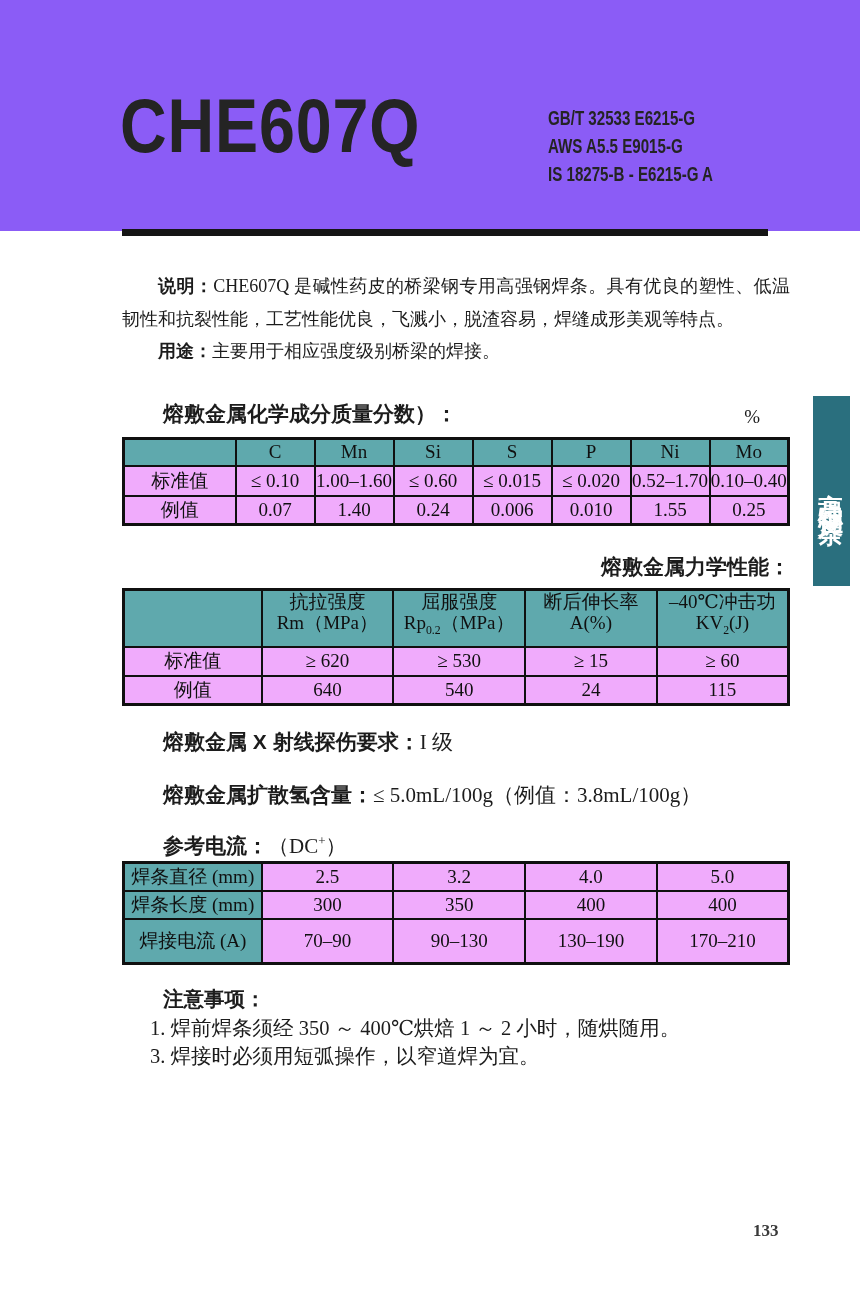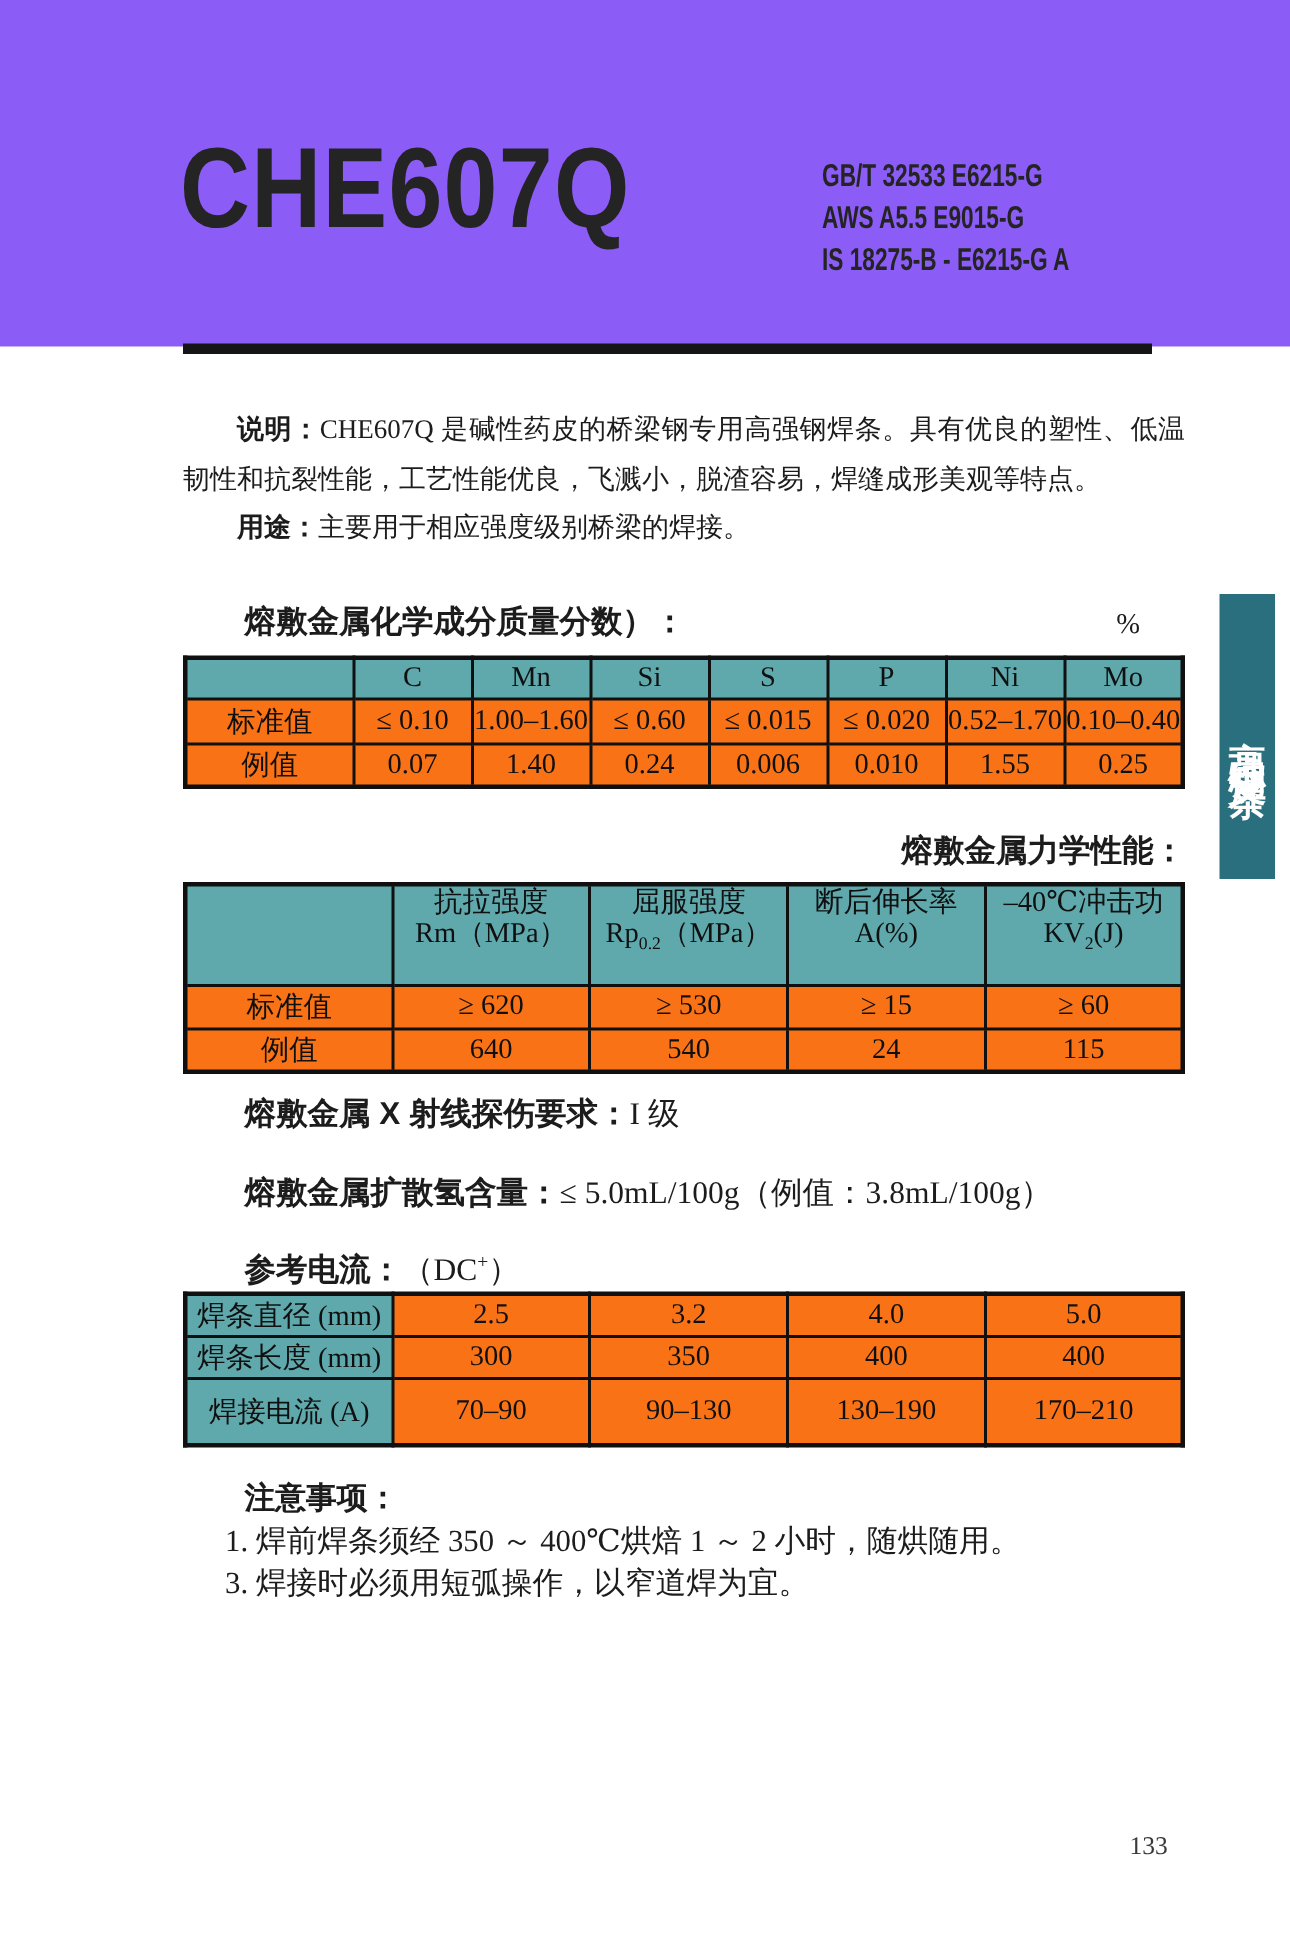--- a/index.html
+++ b/index.html
@@ -36,38 +36,38 @@
   .sect-title .unit { font-family:"Liberation Serif","DejaVu Serif",serif; font-weight:normal; font-size:19px; padding-right:30px; }
 
   table.tbl {
     position:absolute; left:122px; width:668px;
     border-collapse:collapse; table-layout:fixed;
     font-size:19px; text-align:center; color:#101010;
     border:3px solid #101010;
   }
   .tbl td { border:2px solid #101010; padding:0; vertical-align:middle; }
   .thead { background:#5fa9ad; }
-  .tbody { background:#f97316; }
+  .tbody { background:#f0abfc; }
   .hl1, .hl2 { line-height:21px; }
-  .hl2 { padding-bottom:16px; }
+  .hl2 { padding-bottom:5px; }
   sub { font-size:0.62em; }
   sup { font-size:0.62em; }
 
   .line { position:absolute; left:163px; font-size:21px; white-space:nowrap; }
   .notes { position:absolute; left:150px; top:985px; font-size:20.5px; line-height:28.5px; }
   .notes .nt { margin-left:13px; }
 
   .side-tab {
     position:absolute; left:813px; top:396px; width:37px; height:190px;
     background:#2a6f7e; color:#ffffff;
     font-family:"Liberation Sans","DejaVu Sans",sans-serif; font-weight:bold; font-size:25px;
     writing-mode:vertical-rl; text-orientation:upright; letter-spacing:7px;
     display:flex; align-items:center; justify-content:center;
   }
-  .page-num { position:absolute; left:753px; top:1221px; font-size:17px; color:#3a3a3a; }
+  .page-num { position:absolute; left:753px; top:1221px; font-size:17px; color:#3a3a3a;font-weight:bold; }
 </style>
 </head>
 <body>
 
 <div class="banner">
   <div class="product">CHE607Q</div>
   <div class="standards">
     <div>GB/T 32533 E6215-G</div>
     <div>AWS A5.5 E9015-G</div>
     <div>IS 18275-B - E6215-G A</div>

